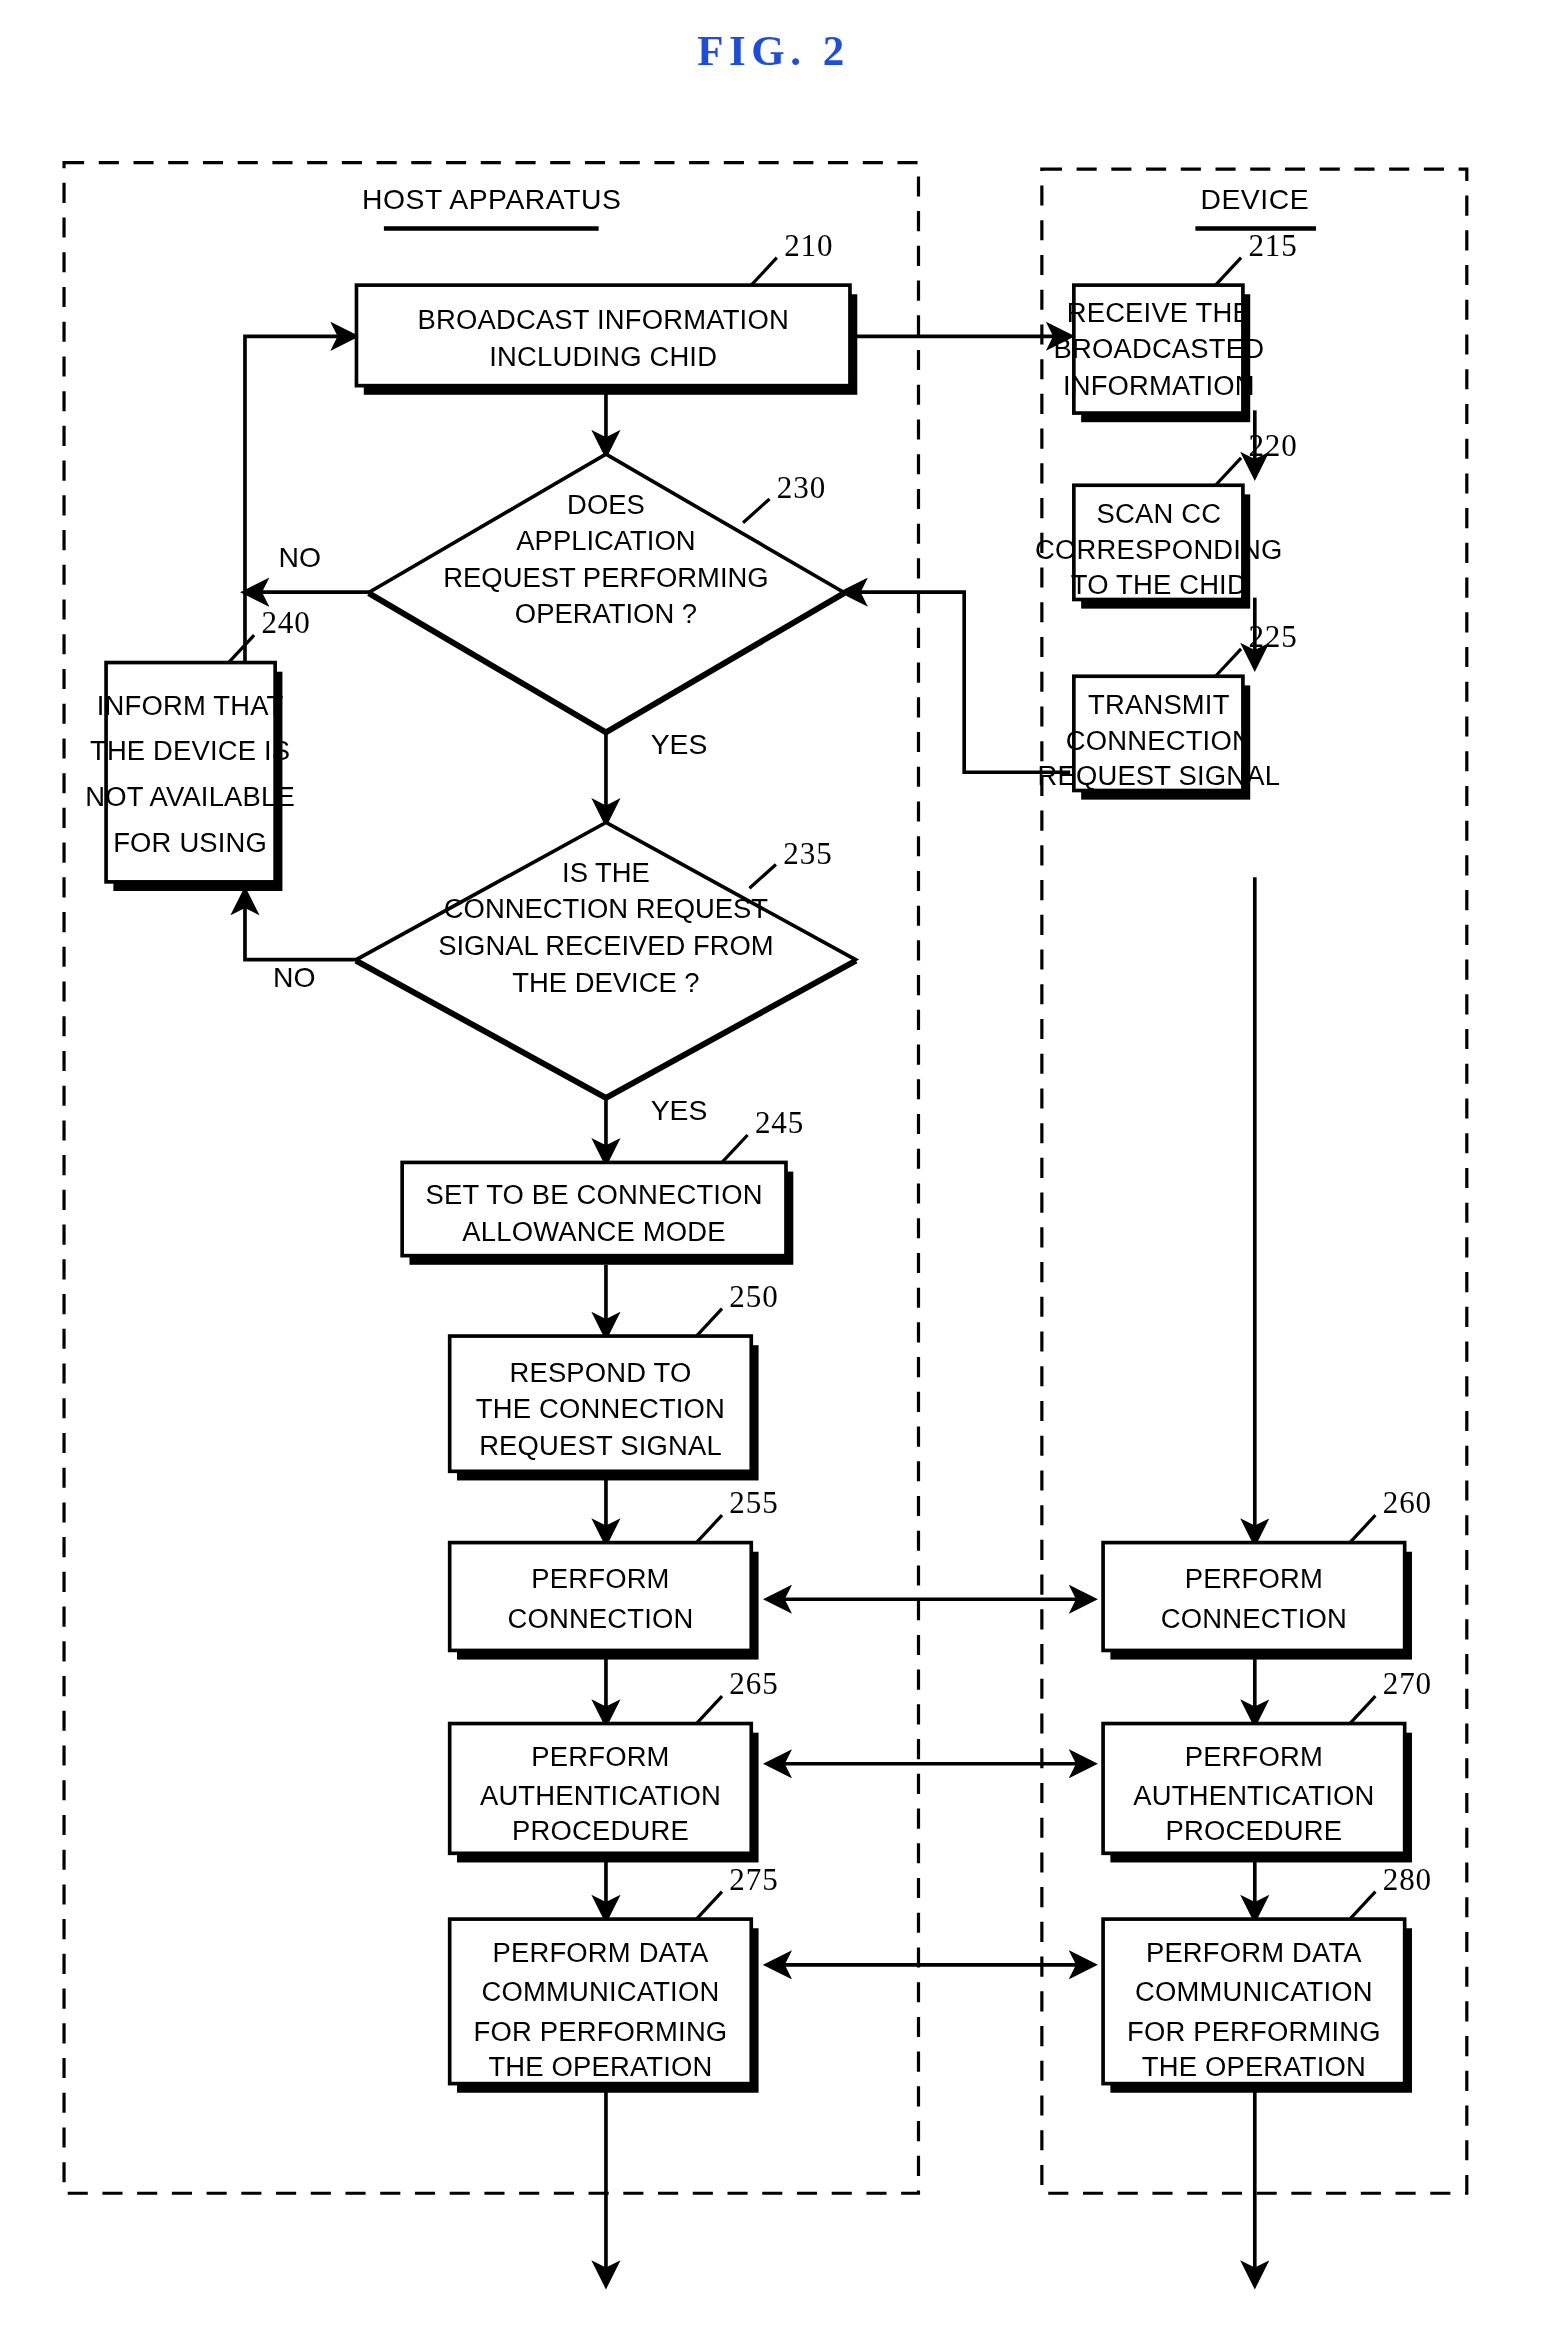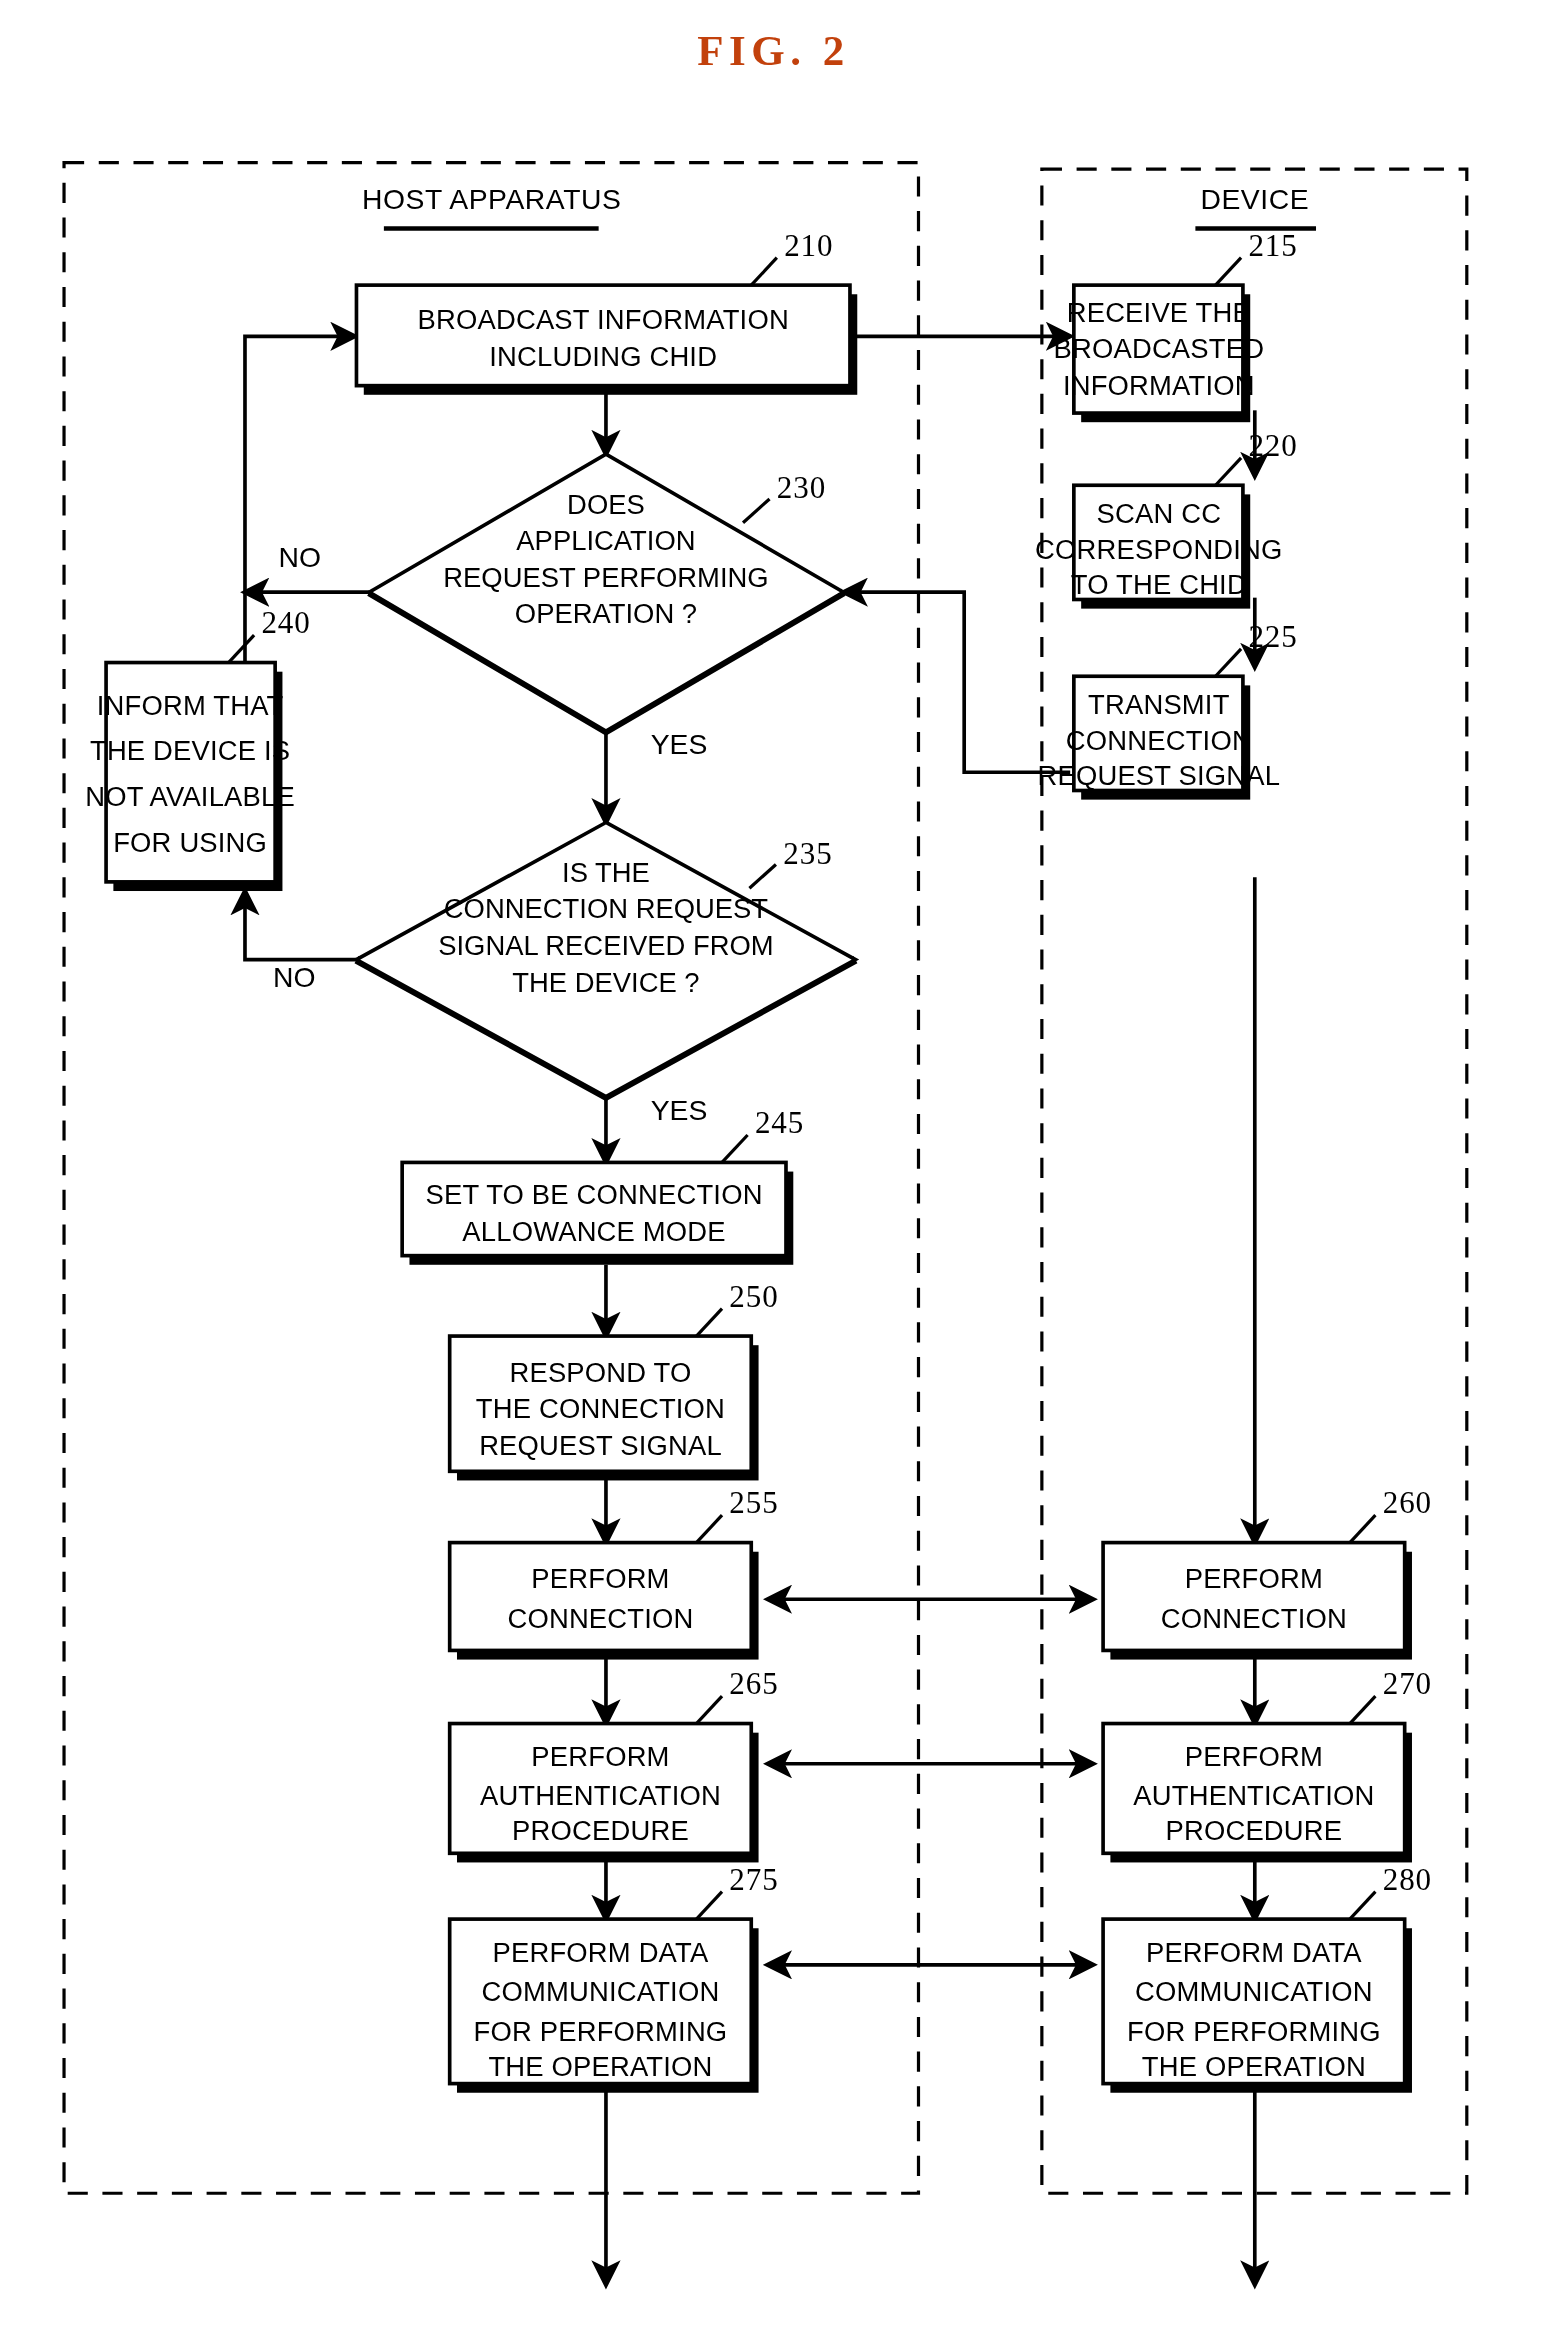--- a/index.html
+++ b/index.html
@@ -17,21 +17,21 @@
   #figure-title {
     position: absolute;
     top: 25.6px;
     left: 0;
     width: 1547px;
     text-align: center;
     font-family: "Liberation Serif", serif;
     font-size: 43px;
     font-weight: 700;
     letter-spacing: 5.5px;
-    color: #c2410c;
+    color: #1d4ed8;
   }
   #flow-svg {
     position: absolute;
     top: 0;
     left: 0;
   }
   text {
     font-family: "Liberation Sans", sans-serif;
     fill: #000;
   }

